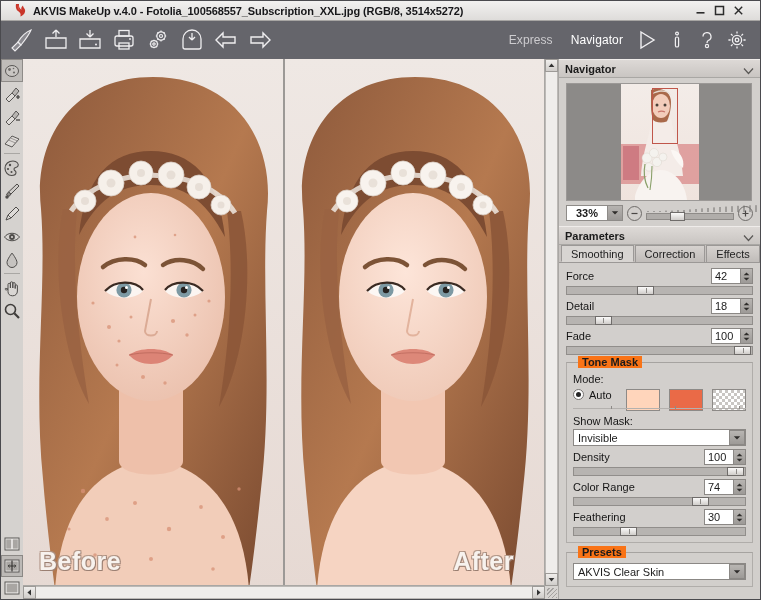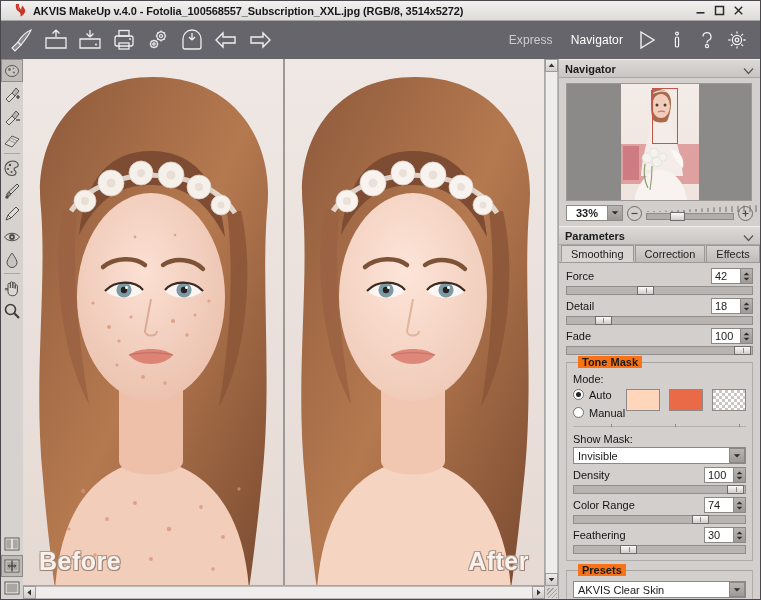--- a/index.html
+++ b/index.html
@@ -53,21 +53,21 @@
 
   
   .canvaswrap{position:absolute;left:22px;top:0;right:202px;bottom:0;background:#b9b6b3;}
   .panes{position:absolute;left:0;top:0;right:13px;bottom:13px;display:flex;background:#8f8c89;}
   .pane{position:relative;flex:1 1 0;overflow:hidden;background:#a16207;}
   .pane + .pane{border-left:2px solid #9c9996;}
   .pane .photo{position:absolute;inset:0;}
   .paneLabel{position:absolute;left:16px;bottom:10px;font-size:25px;font-weight:bold;
      color:#f7f2ee;text-shadow:1px 1px 0 #9a7f72,-1px -1px 0 #b79c8d,1px -1px 0 #ab8f80,-1px 1px 0 #ab8f80;
      letter-spacing:.5px;}
-  .paneLabel.right{left:auto;right:16px;}
+  .paneLabel.right{left:auto;right:31px;}
 
   .hscroll{position:absolute;left:0;right:13px;bottom:0;height:13px;background:#d7d4d1;
      border-top:1px solid #a9a7a4;display:flex;align-items:center;}
   .vscroll{position:absolute;right:0;top:0;bottom:13px;width:13px;background:#d7d4d1;
      border-left:1px solid #a9a7a4;display:flex;flex-direction:column;align-items:center;}
   .sbArrow{width:13px;height:13px;display:flex;align-items:center;justify-content:center;
      background:linear-gradient(#f0eeec,#d0cdca);border:1px solid #9d9a97;box-sizing:border-box;}
   .sbTrackH{flex:1 1 auto;height:13px;background:#efedeb;border:1px solid #bcb9b6;border-left:0;border-right:0;box-sizing:border-box;}
   .sbTrackV{flex:1 1 auto;width:13px;background:#efedeb;border:1px solid #bcb9b6;border-top:0;border-bottom:0;box-sizing:border-box;}
   .corner{position:absolute;right:0;bottom:0;width:13px;height:13px;background:#d7d4d1;}
@@ -764,24 +764,20 @@
       </div>
 
       <div class="group">
         <span class="glegend">Tone Mask</span>
         <div class="plabel">Mode:</div>
 
         <div class="radiorow" style="margin-top:2px">
           <span class="radio on"></span>
           <span class="plabel">Auto</span>
         </div>
-        <div class="radiorow" style="margin-top:3px">
-          <span class="radio"></span>
-          <span class="plabel">Manual</span>
-        </div>
 
         <div class="swatches">
           <div class="swatch" style="background:#ffd5bb"></div>
           <div class="swatch" style="background:#ea6a47"></div>
           <div class="swatch check"></div>
         </div>
         <div style="position:relative;height:7px;margin-top:3px">
           <div class="swline" style="top:3px"></div>
           <div class="swtick" style="left:22%;top:1px"></div>
           <div class="swtick" style="left:59%;top:1px"></div>

